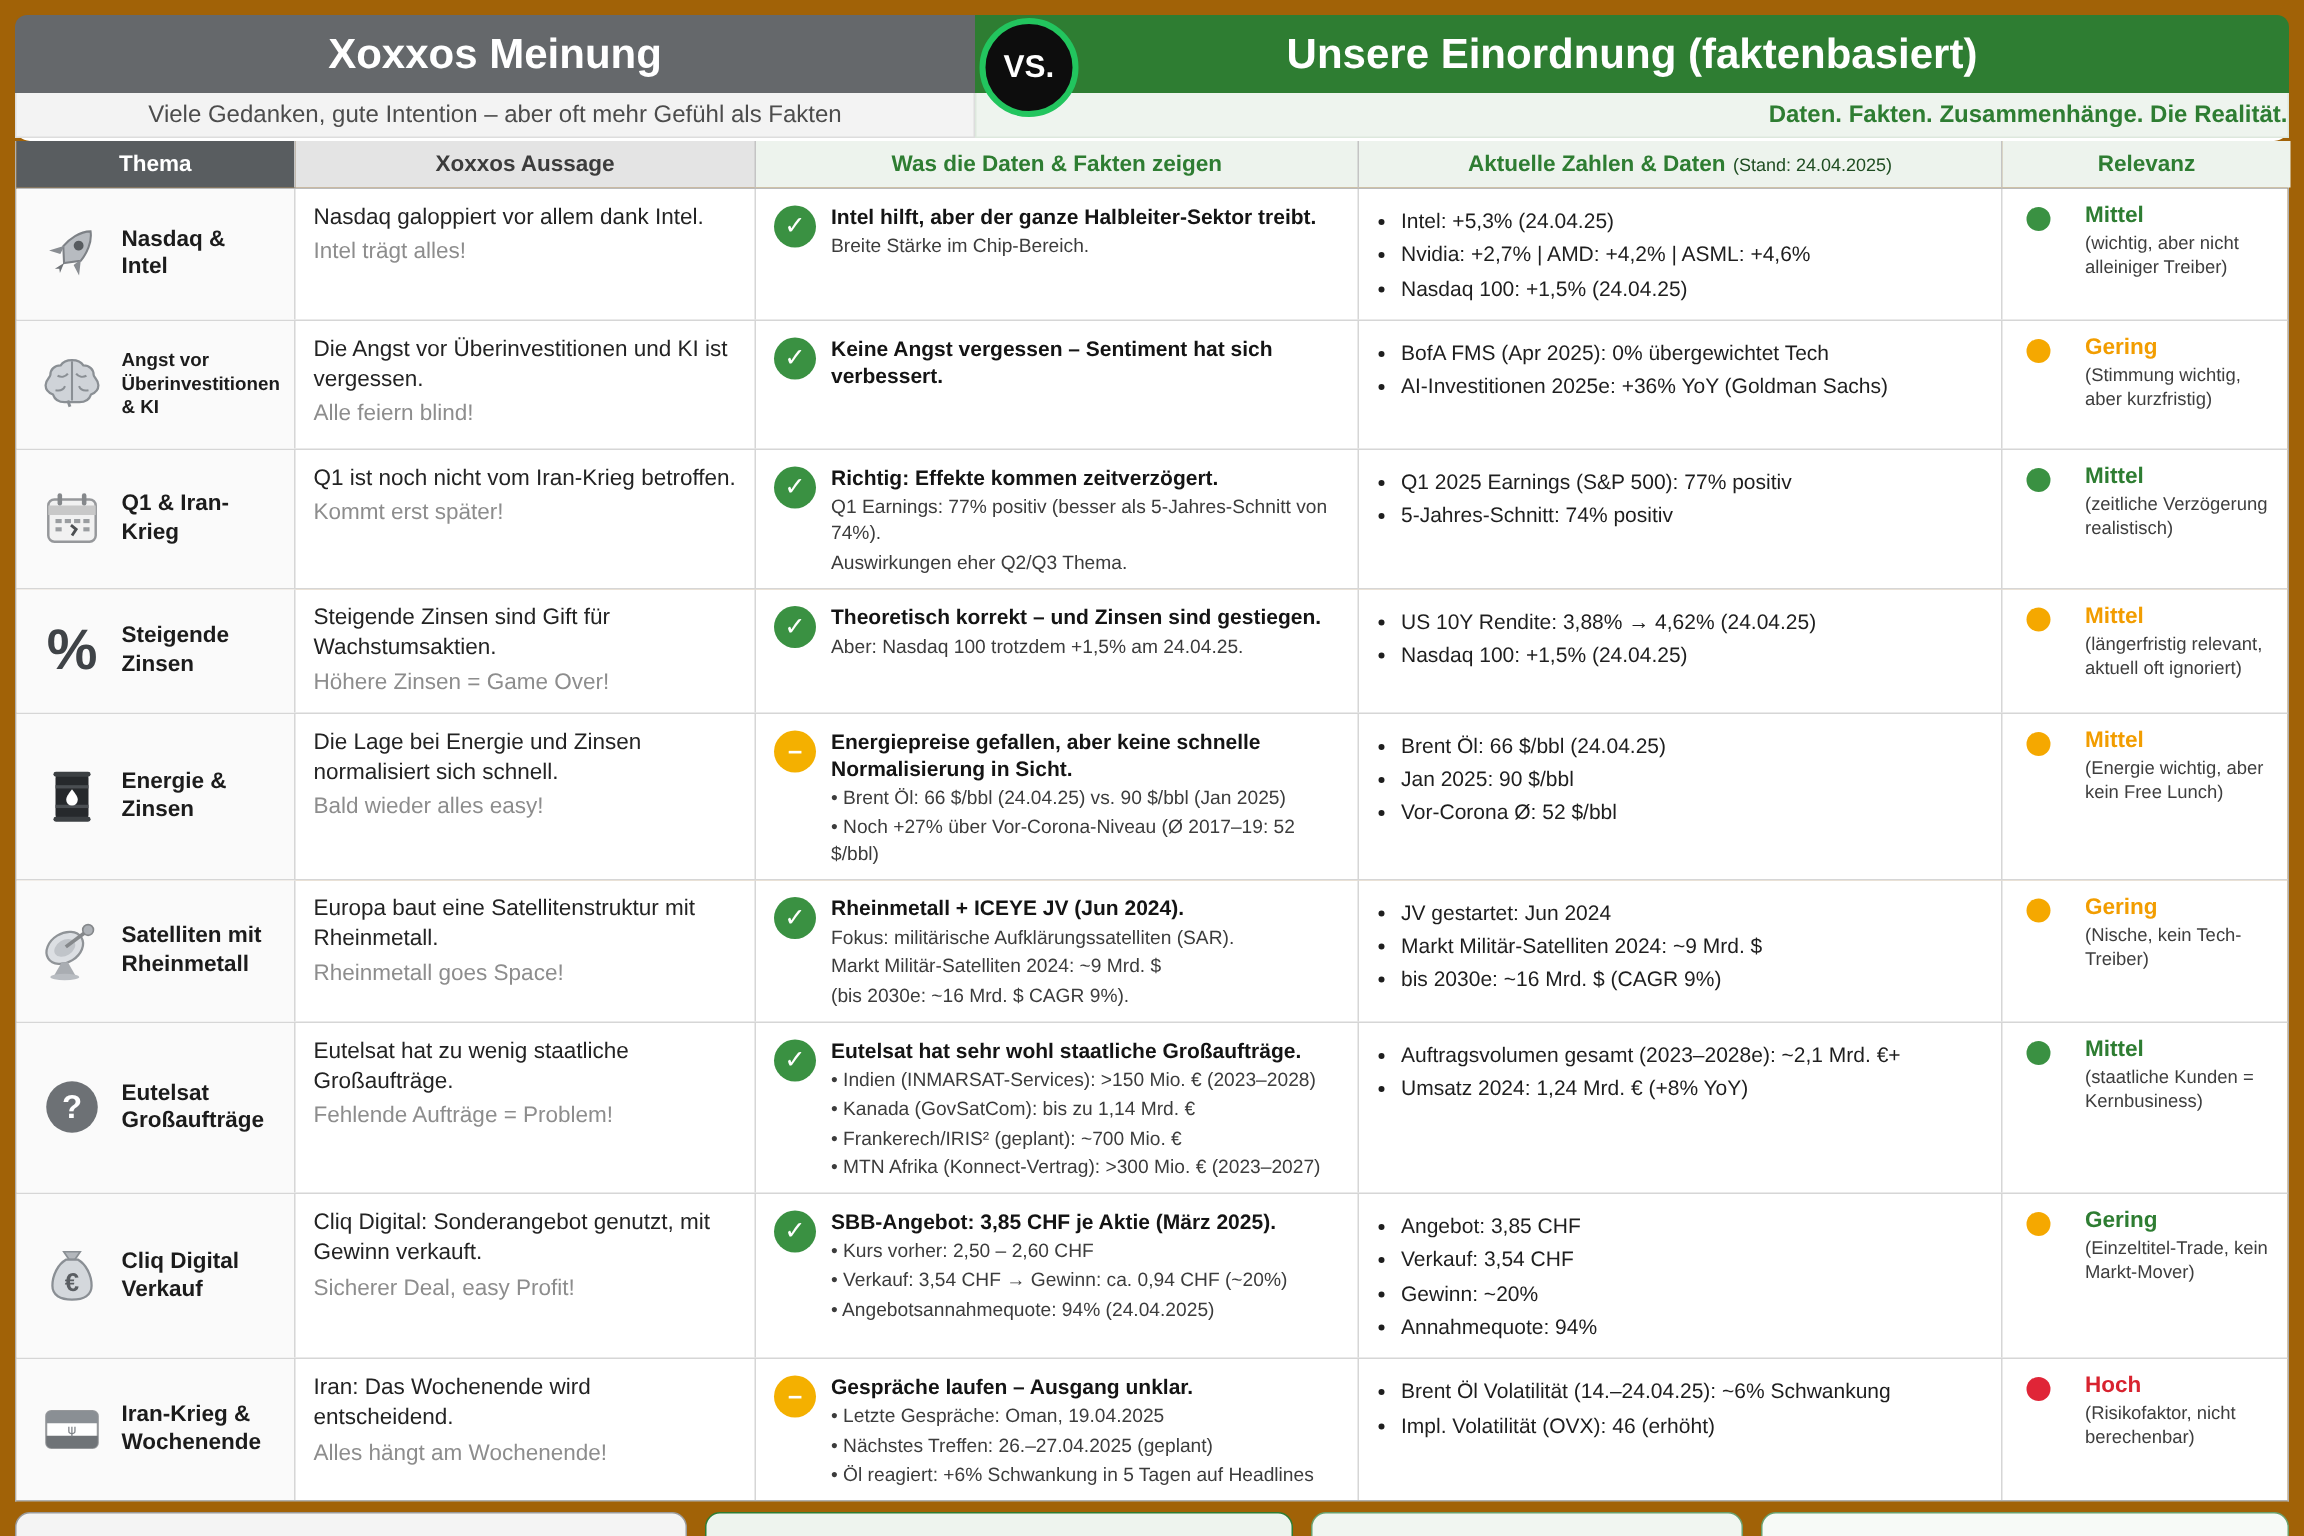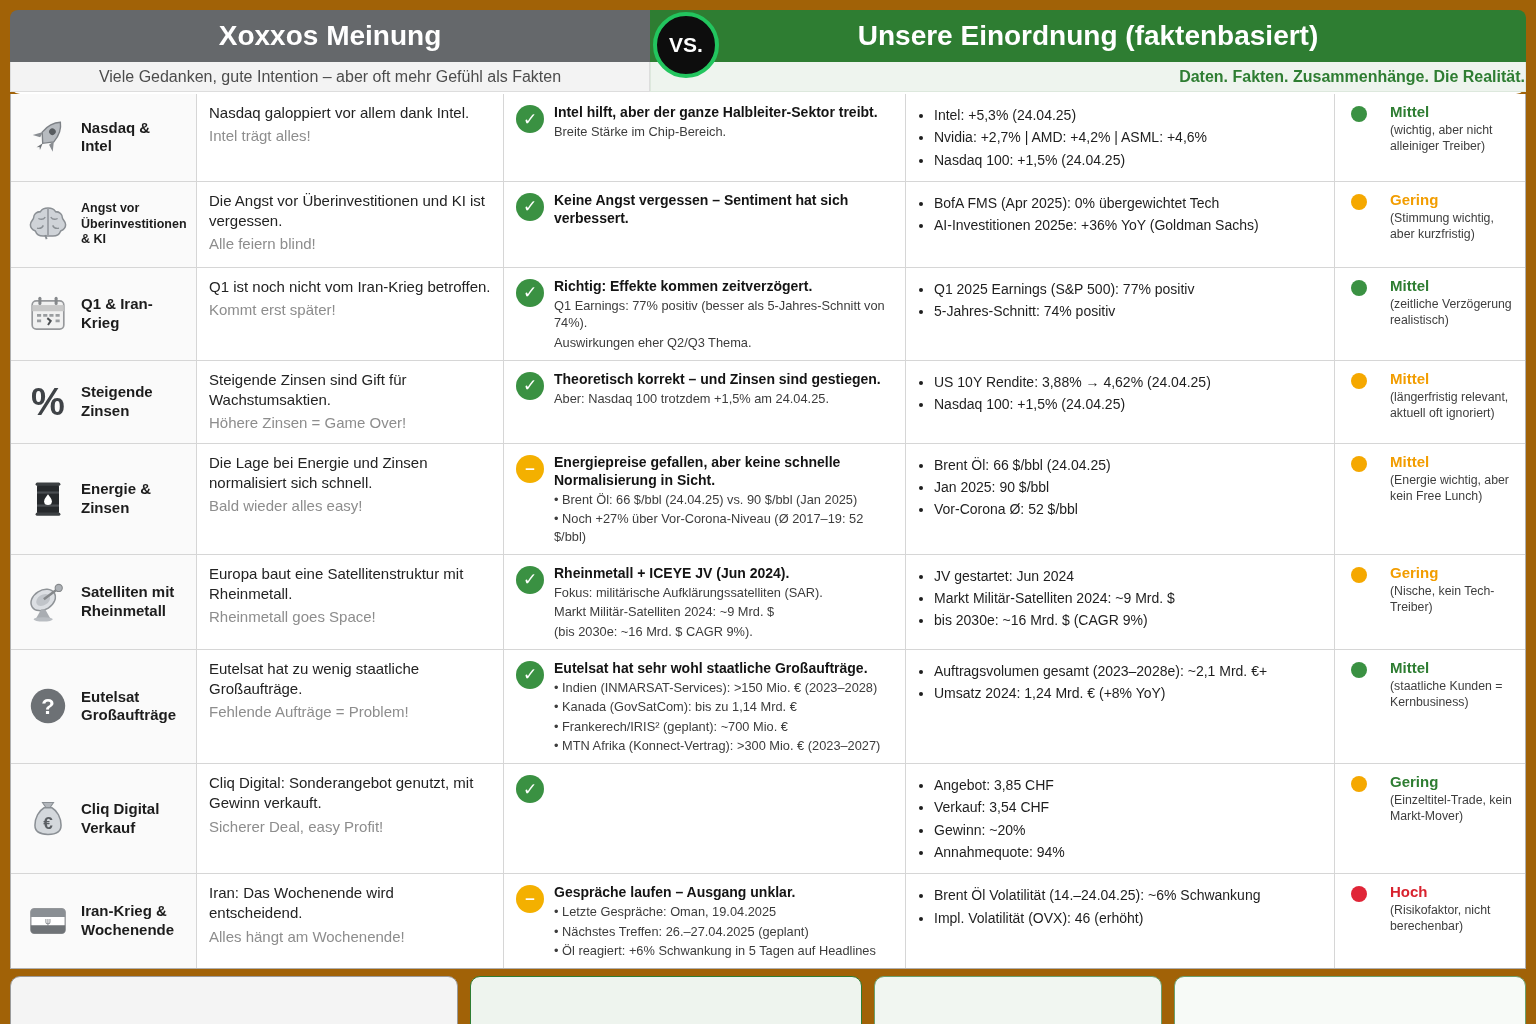--- a/index.html
+++ b/index.html
@@ -85,20 +85,30 @@
       <div class="hdr-right-title">Unsere Einordnung (faktenbasiert)</div>
     </div>
     <div class="hdr-subs">
       <div class="hdr-left-sub">Viele Gedanken, gute Intention – aber oft mehr Gefühl als Fakten</div>
       <div class="hdr-right-sub">Daten. Fakten. Zusammenhänge. Die Realität.</div>
     </div>
     <div class="vs-circle">VS.</div>
   </div>
 
   <div class="tbl">
+    <div class="thead">
+      <div class="th th-thema">Thema</div>
+      <div class="th th-aussage">Xoxxos Aussage</div>
+      <div class="th th-green">Was die Daten &amp; Fakten zeigen</div>
+      <div class="th th-green">
+        <span>Aktuelle Zahlen &amp; Daten</span>
+        <span class="th-note">(Stand: 24.04.2025)</span>
+      </div>
+      <div class="th th-green">Relevanz</div>
+    </div>
     <div id="table-body">
   <div class="trow" style="min-height: 84px;">
     <div class="cell thema">
       <span class="ticon">
               <svg viewBox="0 0 32 32">
                 <g transform="rotate(40 16 16)">
                   <path d="M16 2c4 3.5 5.5 9.5 5.5 14L16 22l-5.5-6C10.5 11.5 12 5.5 16 2z" fill="#b7bbc0" stroke="#7d8186" stroke-width="1"></path>
                   <circle cx="16" cy="11" r="2.4" fill="#575b5f"></circle>
                   <path d="M10.8 15.5l-4.3 6.5 5.3-2.2zM21.2 15.5l4.3 6.5-5.3-2.2z" fill="#898d92"></path>
                   <path d="M16 22l-1.6 5 1.6-1.4L17.6 27z" fill="#6f7377"></path>
@@ -385,20 +395,26 @@
               </svg>
             </span>
       <span class="tlabel">Cliq Digital Verkauf</span>
     </div>
     <div class="cell aussage">
       <div class="a-main">Cliq Digital: Sonderangebot genutzt, mit Gewinn verkauft.</div>
       <div class="a-sub">Sicherer Deal, easy Profit!</div>
     </div>
     <div class="cell fakten">
       <span class="status check">✓</span>
+      <div class="f-body">
+        <div class="f-title">SBB-Angebot: 3,85 CHF je Aktie (März 2025).</div>
+      <div class="f-line">• Kurs vorher: 2,50 – 2,60 CHF</div>
+              <div class="f-line">• Verkauf: 3,54 CHF → Gewinn: ca. 0,94 CHF (~20%)</div>
+              <div class="f-line">• Angebotsannahmequote: 94% (24.04.2025)</div>
+            </div>
     </div>
     <div class="cell zahlen">
       <ul class="z-list">
               <li>Angebot: 3,85 CHF</li>
               <li>Verkauf: 3,54 CHF</li>
               <li>Gewinn: ~20%</li>
               <li>Annahmequote: 94%</li>
             </ul>
     </div>
     <div class="cell relevanz">

